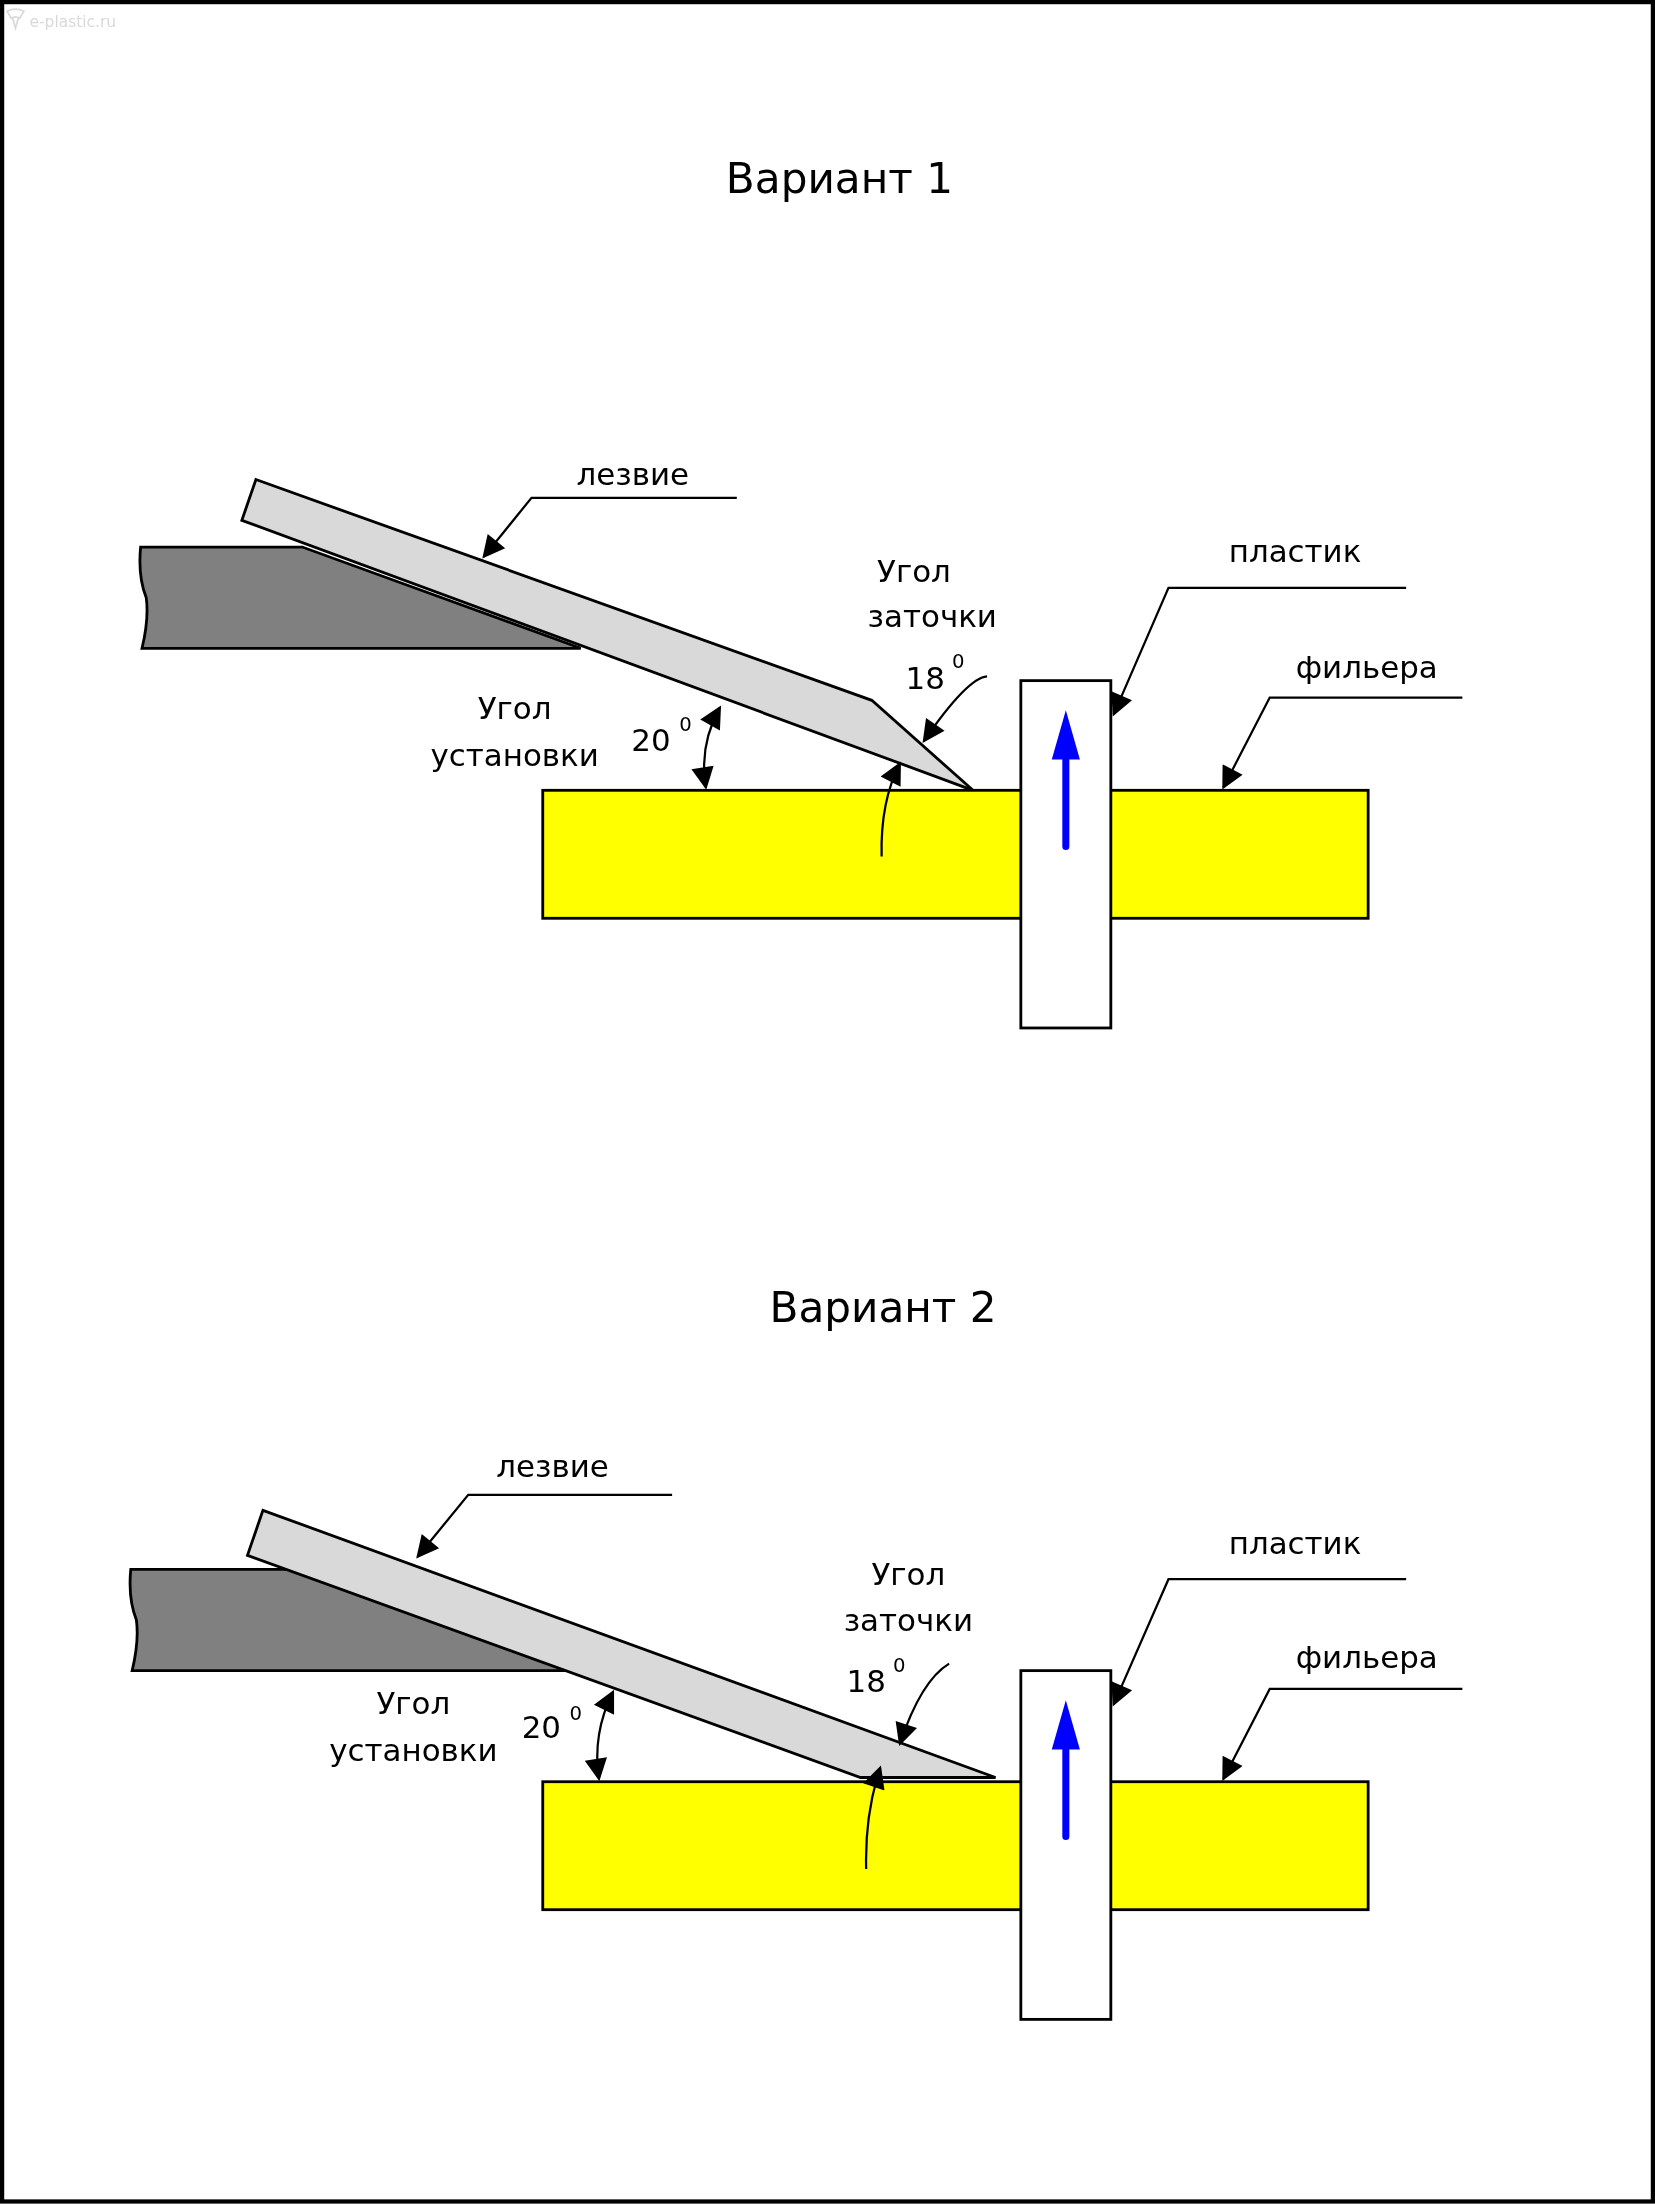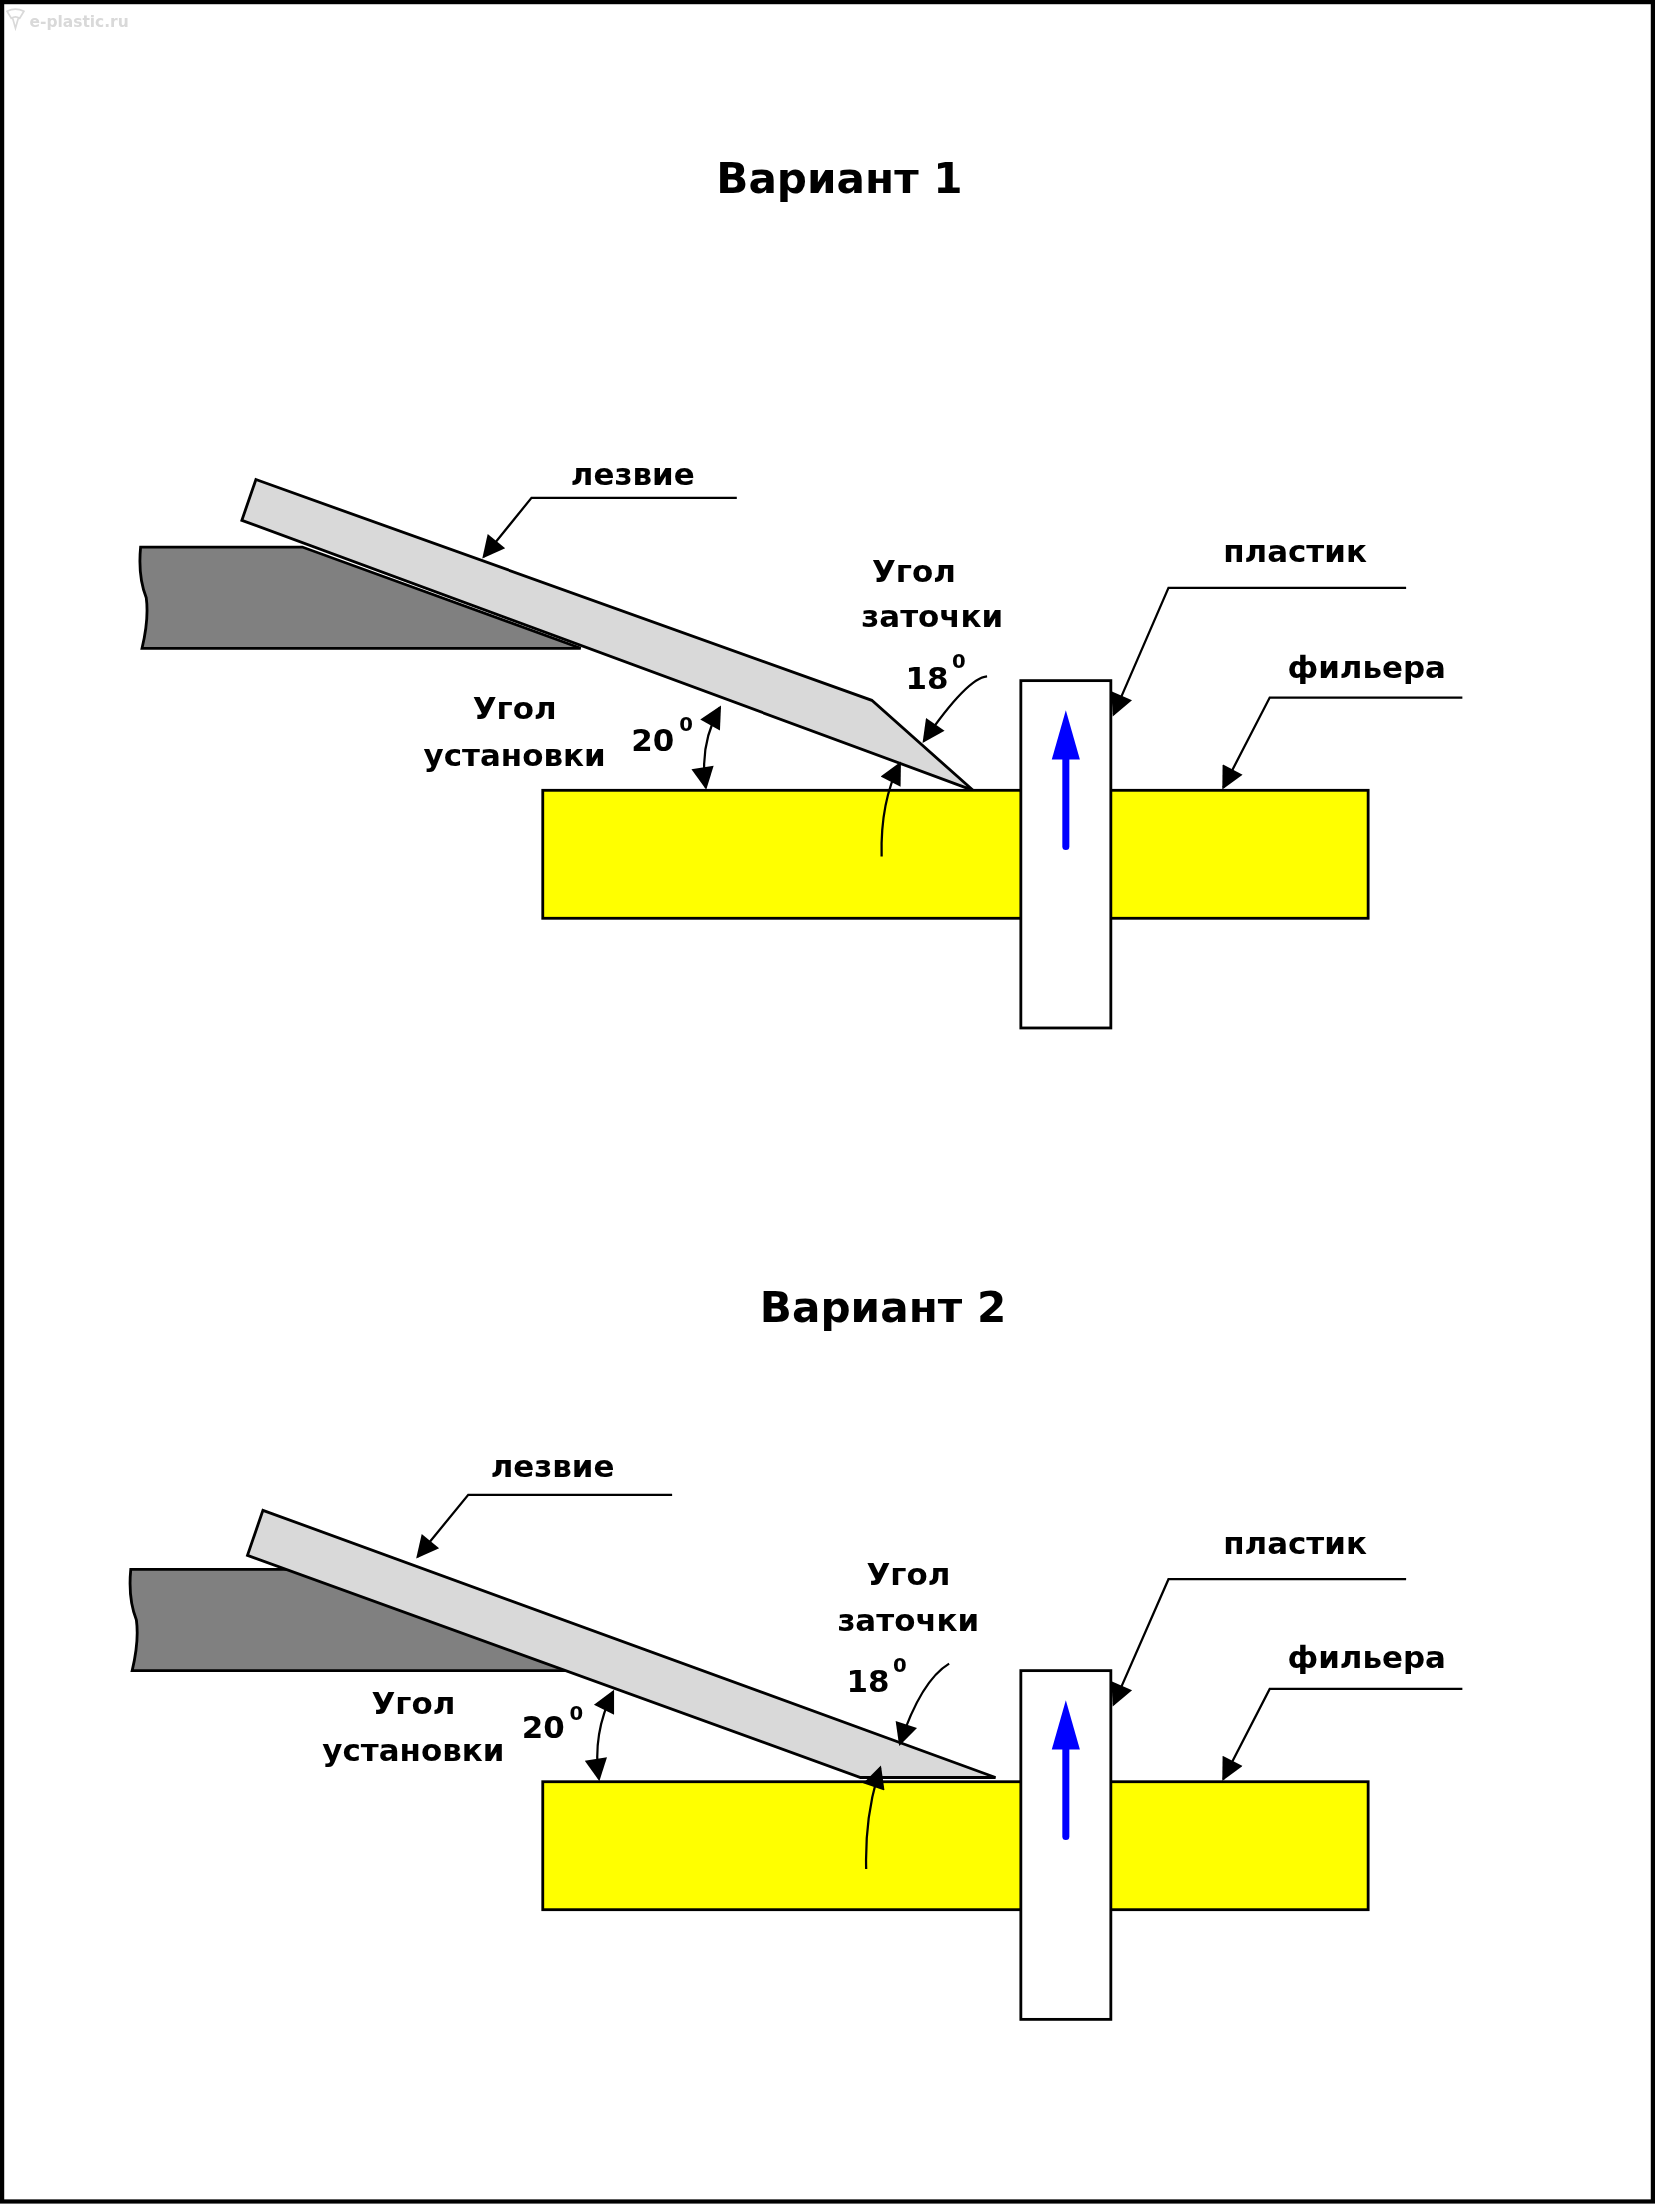--- a/index.html
+++ b/index.html
@@ -1,17 +1,17 @@
 <!DOCTYPE html>
 <html style="font-size:12.4px"><head>
 <meta charset="utf-8">
 <style>
   html, body { margin: 0; padding: 0; background: #ffffff; }
   body { width: 1655px; height: 2205px; overflow: hidden; }
-  .sheet { position: relative; width: 1655px; height: 1967px; font-weight: bold; }
+  .sheet { position: relative; width: 1655px; height: 1967px; }
   svg.diagram { position: absolute; left: 0; top: 0; width: 1655px; height: 2205px; }
   svg text { font-family: "DejaVu Sans", sans-serif; fill: #000; }
   .title { font-size: 30px; }
   .label { font-size: 22px; }
   .num { font-size: 22px; }
   .sup { font-size: 14px; }
   .watermark { font-size: 11px; fill: #d9d9d9; }
   .thin { stroke: #000; stroke-width: 1.6; fill: none; }
 </style>
 </head>

